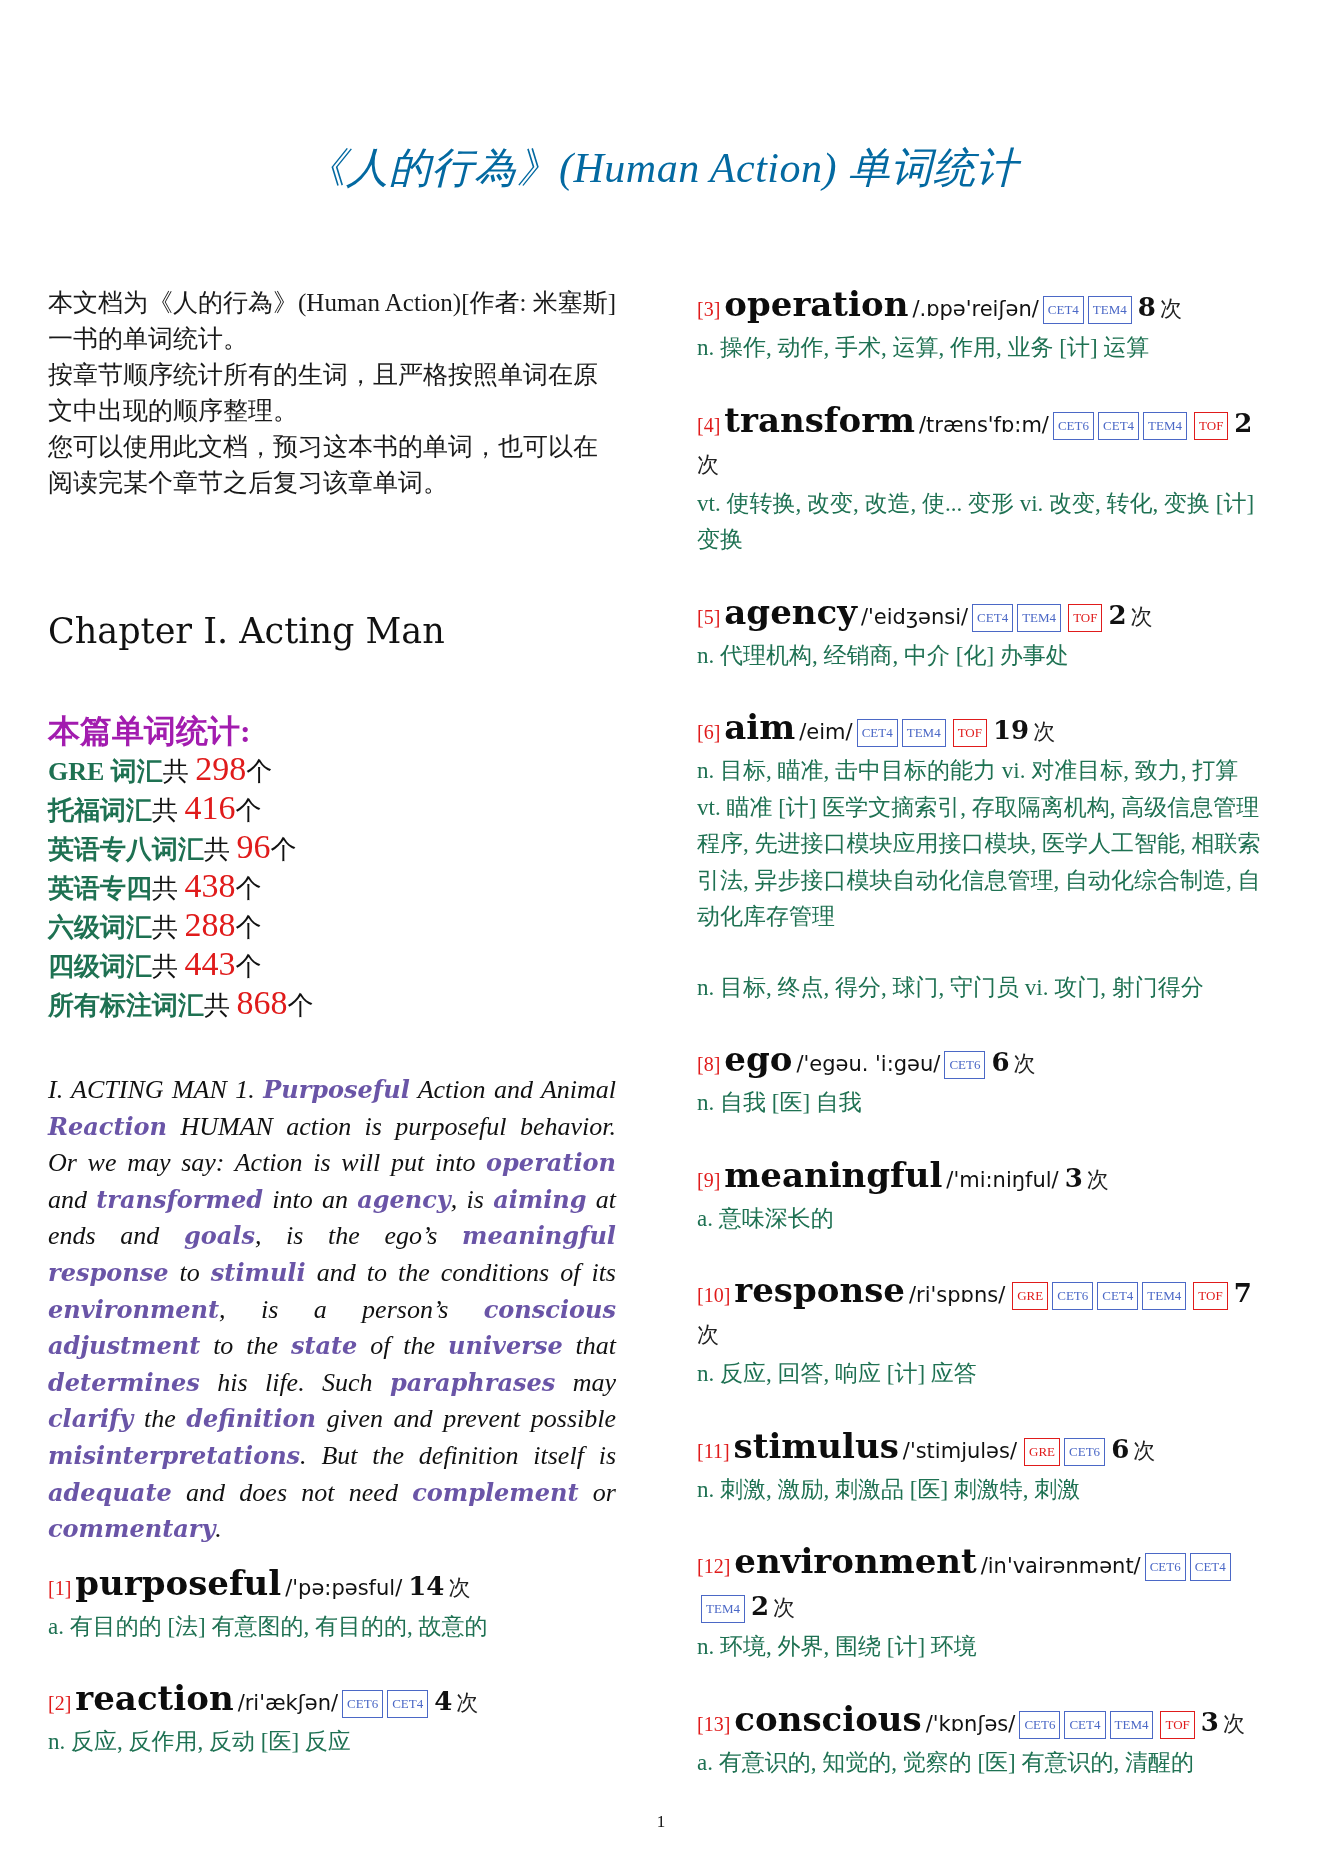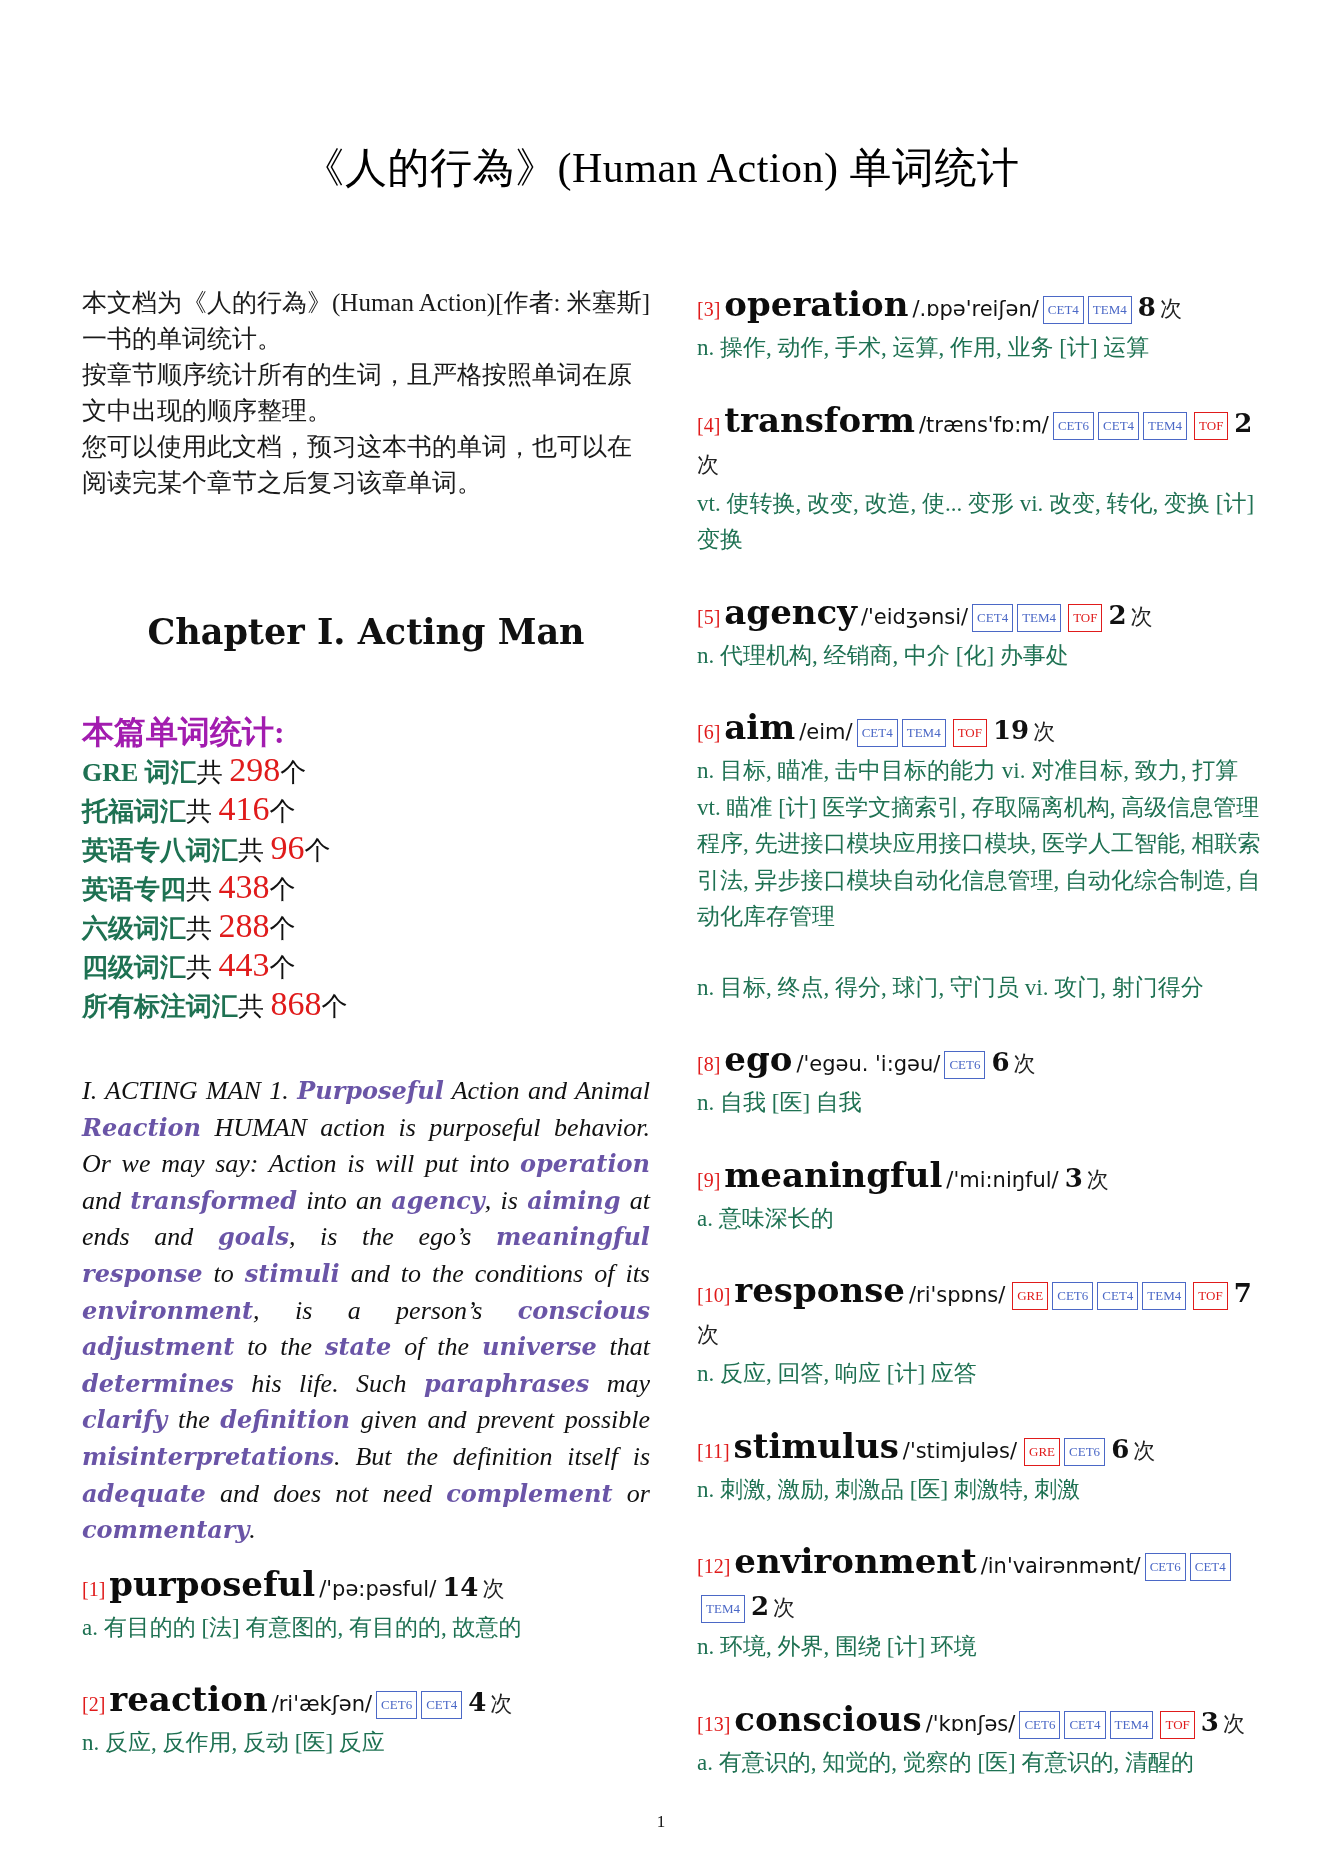--- a/index.html
+++ b/index.html
@@ -2,29 +2,29 @@
 <html><head>
 <meta charset="utf-8">
 <style>
   html, body { margin: 0; padding: 0; background: #ffffff; }
   body {
     width: 1322px; height: 1870px; position: relative; overflow: hidden;
     font-family: "Liberation Serif", "DejaVu Serif", serif; color: #111;
   }
   .title {
     position: absolute; top: 140px; left: 0; width: 1322px; text-align: center;
-    font-size: 42px; font-weight: normal; color: #000000; letter-spacing: 0.5px;
+    font-size: 42px; font-weight: normal; color: #0369a1; letter-spacing: 0.5px; font-style: italic;
   }
-  .col-left { position: absolute; left: 82px; top: 285px; width: 568px; }
+  .col-left { position: absolute; left: 48px; top: 285px; width: 568px; }
   .col-right { position: absolute; left: 697px; top: 285px; width: 568px; }
 
   .intro p { margin: 0; font-size: 25px; line-height: 36px; color: #1a1a1a; }
 
   .chapter-title {
-    margin-top: 110px; text-align: center; font-weight: bold; font-size: 35px;
+    margin-top: 110px; text-align: left; font-weight: normal; font-size: 35px;
     color: #111; font-family: "DejaVu Serif", "Liberation Serif", serif;
   }
   .stats-heading {
     margin-top: 60px; font-size: 32px; font-weight: bold; color: #a21caf; line-height: 40px;
   }
   .stat-row { font-size: 26px; line-height: 36px; }
   .stat-label { color: #1e7152; font-weight: bold; }
   .stat-gong { color: #111; }
   .stat-num { color: #e01b1b; font-size: 34px; }
   .stat-unit { color: #111; }

